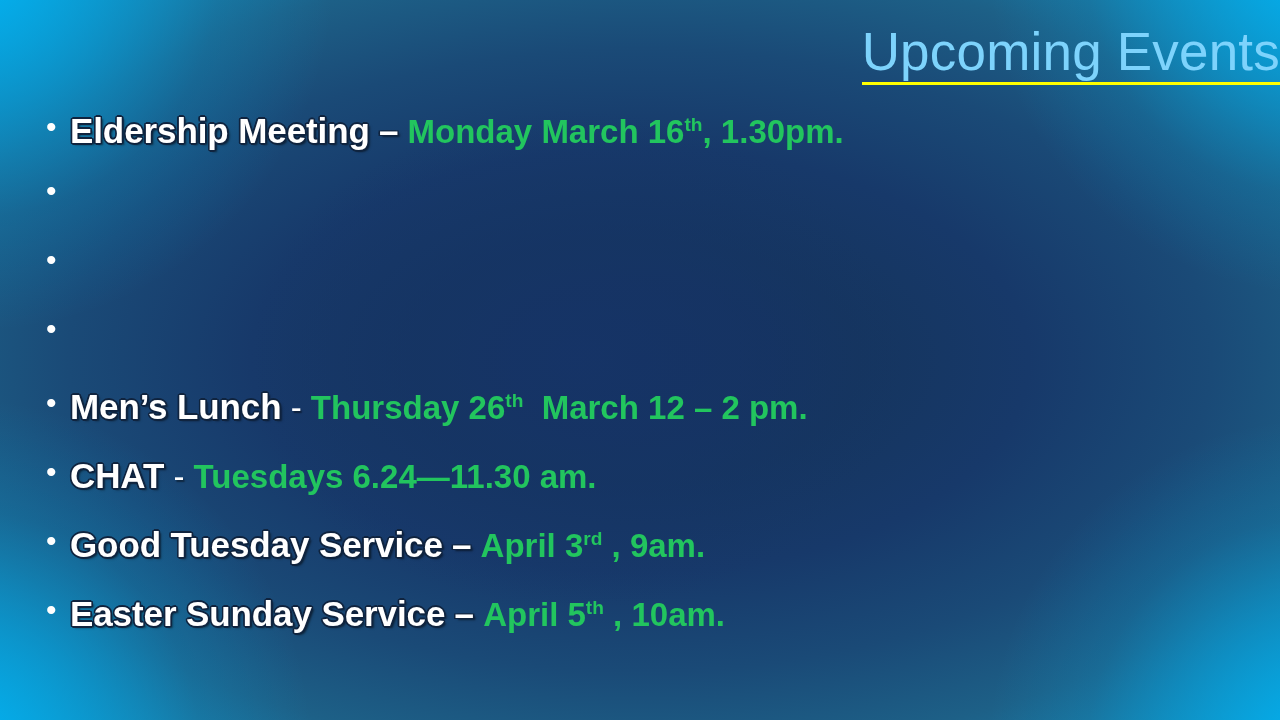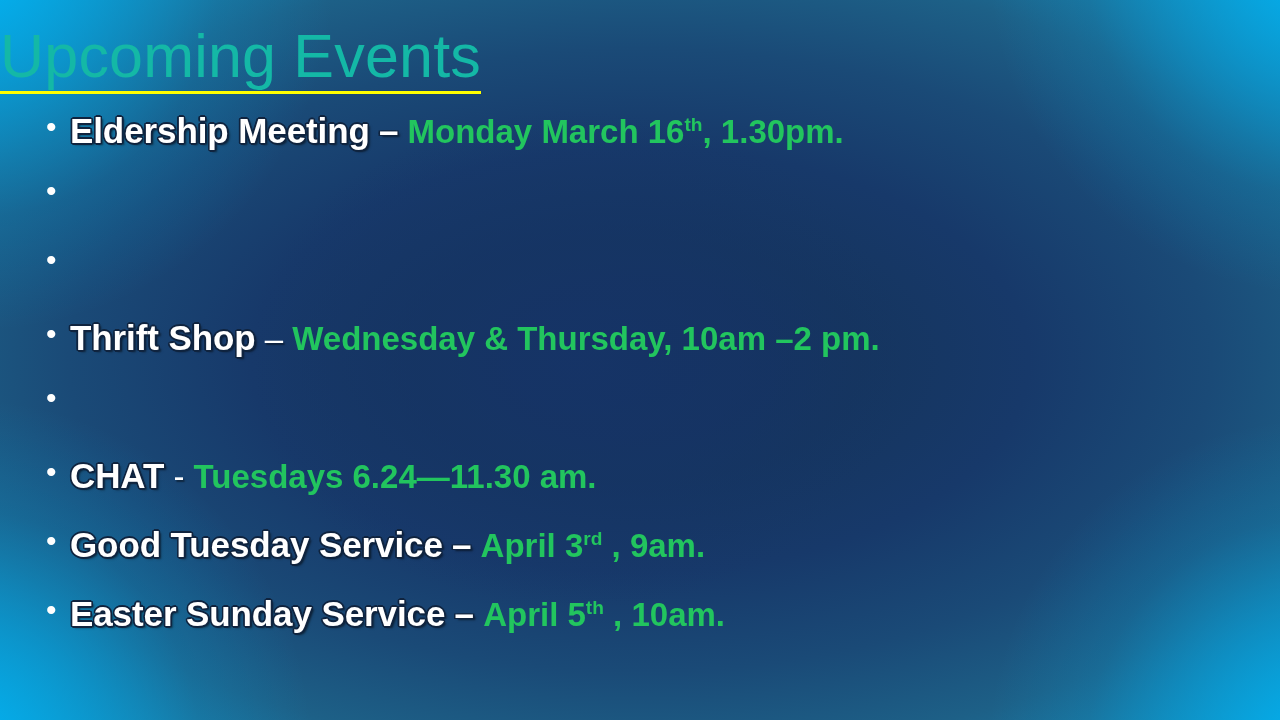--- a/index.html
+++ b/index.html
@@ -87,23 +87,23 @@
     width: 1280px;
     height: 720px;
   }
 
   
   .title {
     position: absolute;
     top: 24px;
     left: 0;
     width: 1280px;
-    text-align: left;
-    color: #14b8a6;
-    font-size: 61px;
+    text-align: right;
+    color: #7dd3fc;
+    font-size: 53px;
     font-weight: 400;
     letter-spacing: 0.2px;
     line-height: 1.06;
     white-space: nowrap;
   }
 
   .title .title-text {
     display: inline-block;
     border-bottom: 3px solid #ffff00;
     padding-bottom: 2px;
@@ -228,25 +228,25 @@
       <div class="bullet-row">
         <span class="bullet-marker">•</span>
       </div>
 
       <div class="bullet-row">
         <span class="bullet-marker">•</span>
       </div>
 
       <div class="bullet-row">
         <span class="bullet-marker">•</span>
-        <span class="bullet-body"><span class="lead">Thrift Shop</span><span class="sp"> </span><span class="sep-thin">–</span><span class="sp"> </span><span class="detail">Wednesday &amp; Thursday, 10am –2 pm.</span><span class="detail sup"></span><span class="detail sp"></span></span>
-      </div>
-
-      <div class="bullet-row">
-        <span class="bullet-marker">•</span>
+      </div>
+
+      <div class="bullet-row">
+        <span class="bullet-marker">•</span>
+        <span class="bullet-body"><span class="lead">Men’s Lunch</span><span class="sp"> </span><span class="sep-thin">-</span><span class="sp"> </span><span class="detail">Thursday 26</span><span class="detail sup">th</span><span class="detail sp">  March 12 – 2 pm.</span></span>
       </div>
 
       <div class="bullet-row">
         <span class="bullet-marker">•</span>
         <span class="bullet-body"><span class="lead">CHAT</span><span class="sp"> </span><span class="sep-thin">-</span><span class="sp"> </span><span class="detail">Tuesdays 6.24—11.30 am.</span><span class="detail sup"></span><span class="detail sp"></span></span>
       </div>
 
       <div class="bullet-row">
         <span class="bullet-marker">•</span>
         <span class="bullet-body"><span class="lead">Good Tuesday Service</span><span class="sp"> </span><span class="sep-bold">–</span><span class="sp"> </span><span class="detail">April 3</span><span class="detail sup">rd</span><span class="detail sp"> , 9am.</span></span>

